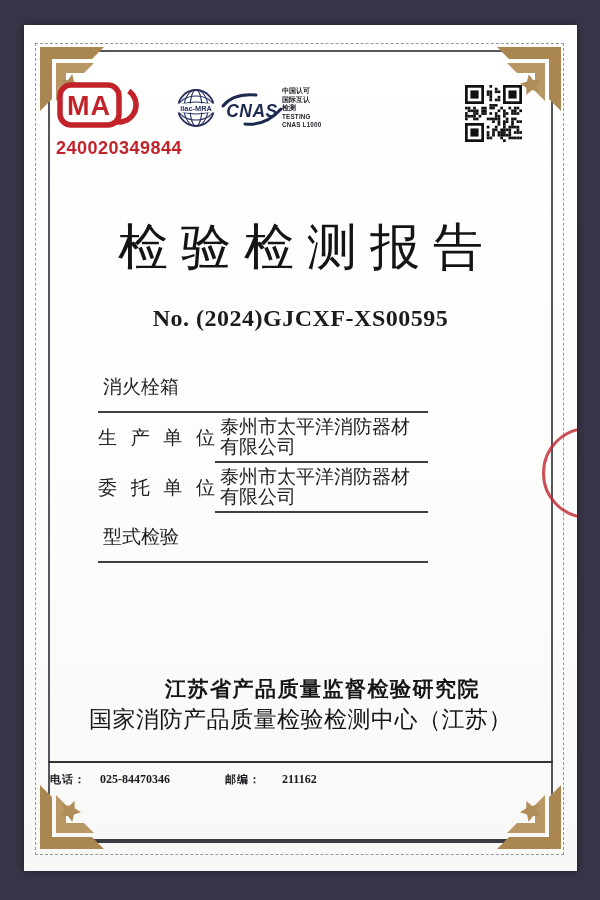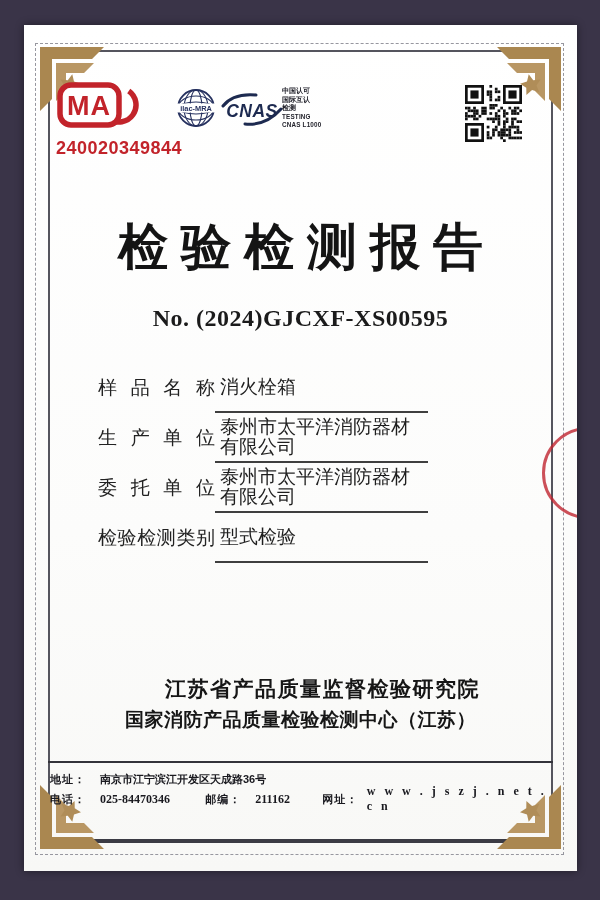--- a/index.html
+++ b/index.html
@@ -26,46 +26,46 @@
   .cma-number { margin-top:1px; color:#c2232a; font-weight:bold; font-size:18px;
            letter-spacing:.5px; font-family:"Liberation Sans",sans-serif; }
   .globe { position:absolute; left:151px; top:62px; }
   .cnas  { position:absolute; left:196px; top:66px; }
   .cnas-text { position:absolute; left:258px; top:62px; width:52px; color:#23232c;
            font-weight:bold; font-size:7px; line-height:8.5px; }
   .cnas-text .en { font-size:6.3px; letter-spacing:.2px; }
   .qr { position:absolute; left:441px; top:60px; }
 
   .title { position:absolute; left:0; top:192px; width:100%; text-align:center;
-           font-size:50px; font-weight:bold; color:#141414; letter-spacing:13px;
+           font-size:50px; font-weight:normal; color:#141414; letter-spacing:13px;
            padding-left:13px; line-height:60px; }
   .report-no { position:absolute; left:0; top:280px; width:100%; text-align:center;
            font-family:"Liberation Serif","DejaVu Serif",serif; font-weight:bold;
            font-size:24px; color:#1b1b1b; letter-spacing:.5px; }
 
   .fields { position:absolute; left:74px; top:338px; width:330px; }
   .field-row { display:flex; height:50px; align-items:stretch; }
   .field-label { width:117px; font-size:19px; color:#222; align-self:center;
            text-align:justify; text-align-last:justify; letter-spacing:0; }
   .field-value { flex:1; display:flex; flex-direction:column; justify-content:center;
            font-size:19px; line-height:20px; color:#1e1e1e; padding-left:5px;
            border-bottom:2px solid #3f3f3f; }
 
   .issuer { position:absolute; left:0; top:648px; width:100%; text-align:center; color:#161616; }
   .issuer-line1 { font-size:21px; font-weight:bold; letter-spacing:1.5px; line-height:31px;margin-left:44px; }
-  .issuer-line2 { font-size:19px; font-weight:bold; letter-spacing:.5px; line-height:31px; }
+  .issuer-line2 { font-size:23px; font-weight:normal; letter-spacing:.5px; line-height:31px; }
 
   .footer { position:absolute; left:24px; top:736px; width:505px; z-index:4;
            border-top:2px solid #33333a; padding:6px 0 0 2px; color:#19191f; }
   .f-row { display:flex; height:20px; align-items:center; font-size:11px; }
   .f-label { font-weight:bold; width:50px; letter-spacing:1px; }
   .f-val { font-weight:600; font-size:11px; }
   .f-num { font-family:"Liberation Serif","DejaVu Serif",serif; font-weight:bold; font-size:12px; }
   .f-group1 { display:flex; align-items:center; width:175px; }
-  .f-group2 { display:flex; align-items:flex-start; width:132px; }
+  .f-group2 { display:flex; align-items:flex-start; width:132px;gap:7px; }
   .f-group3 { display:flex; align-items:center; }
   .f-web { letter-spacing:3px; }
 
   .seal { position:absolute; left:518px; top:402px; width:92px; height:92px; z-index:5;
           border:3px solid rgba(191,36,48,.8); border-radius:50%; }
 </style>
 </head>
 <body>
 
 <div class="stage">
@@ -260,59 +260,49 @@
           <rect x="1" y="15" width="5" height="5" fill="#fff"></rect>
           <rect x="2" y="16" width="3" height="3" fill="#111"></rect>
         </svg>
     </div>
 
     <div class="title">检验检测报告</div>
     <div class="report-no">No. (2024)GJCXF-XS00595</div>
 
     <div class="fields">
       <div class="field-row">
-        <div class="field-label">样 品 名 称</div>
         <div class="field-value">消火栓箱</div>
       </div>
       <div class="field-row">
         <div class="field-label">生 产 单 位</div>
         <div class="field-value">泰州市太平洋消防器材有限公司</div>
       </div>
       <div class="field-row">
         <div class="field-label">委 托 单 位</div>
         <div class="field-value">泰州市太平洋消防器材有限公司</div>
       </div>
       <div class="field-row">
-        <div class="field-label">检验检测类别</div>
         <div class="field-value">型式检验</div>
       </div>
     </div>
 
     <div class="issuer">
       <div class="issuer-line1">江苏省产品质量监督检验研究院</div>
       <div class="issuer-line2">国家消防产品质量检验检测中心（江苏）</div>
     </div>
 
     <div class="footer">
-      <div class="f-row">
-        <span class="f-label">地址：</span>
-        <span class="f-val">南京市江宁滨江开发区天成路36号</span>
-      </div>
       <div class="f-row">
         <span class="f-group1">
           <span class="f-label">电话：</span>
           <span class="f-num">025-84470346</span>
         </span>
         <span class="f-group2">
           <span class="f-label">邮编：</span>
           <span class="f-num">211162</span>
         </span>
-        <span class="f-group3">
-          <span class="f-label">网址：</span>
-          <span class="f-num f-web">w w w . j s z j . n e t . c n</span>
-        </span>
       </div>
     </div>
 
     <div class="seal"></div>
 
   </div>
 </div>
 
 </body></html>

